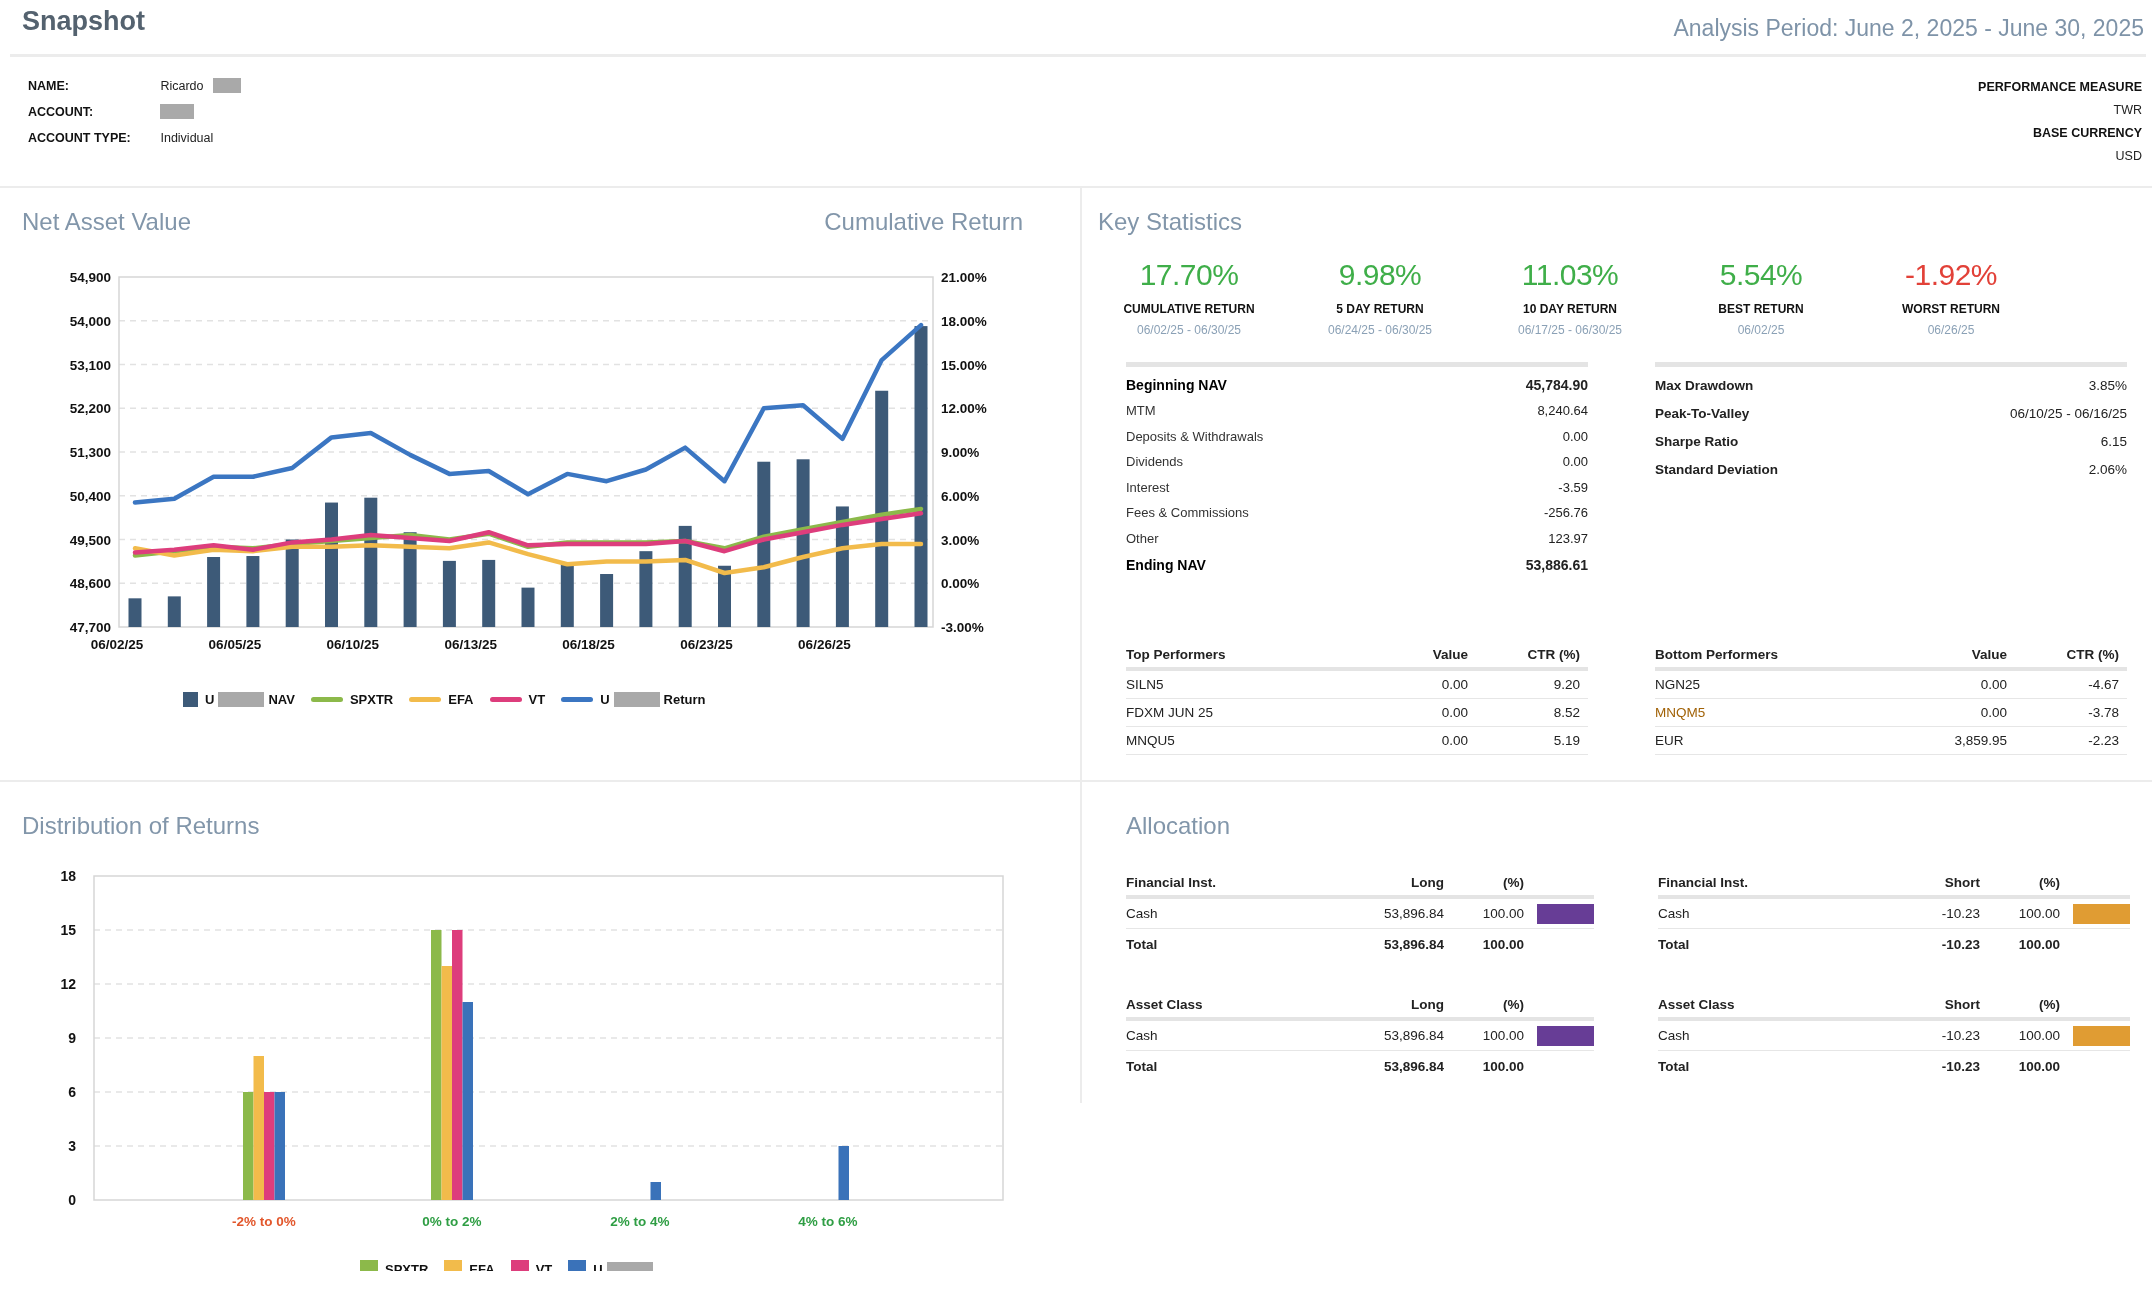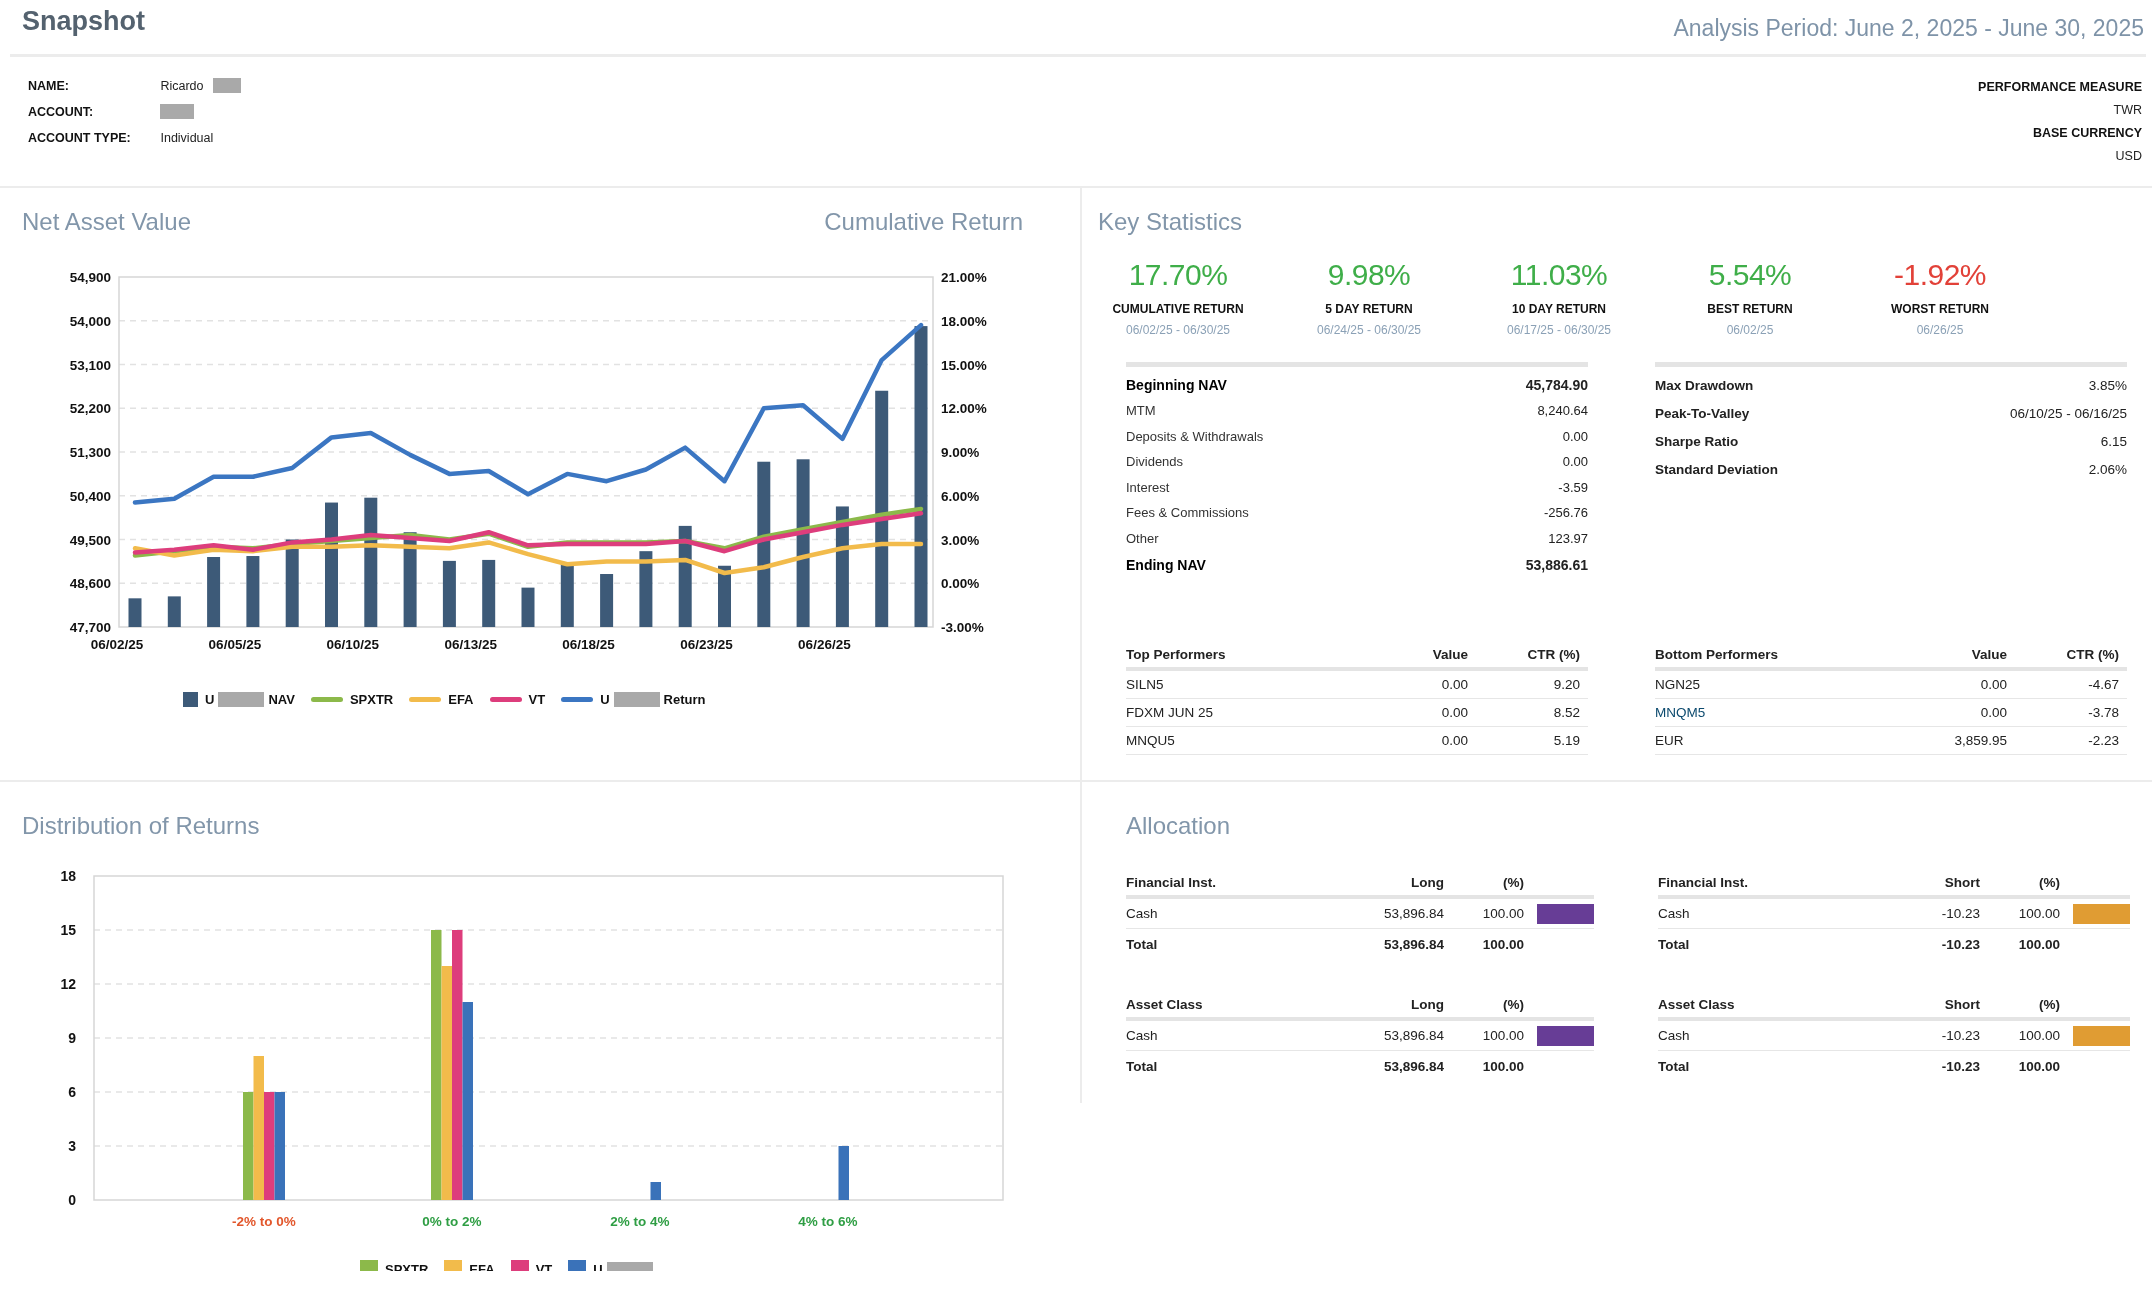--- a/index.html
+++ b/index.html
@@ -7,21 +7,21 @@
         font-family:"Liberation Sans", sans-serif;color:#222;}
   .abs{position:absolute;}
   .page-title{font-size:27px;font-weight:bold;color:#54626f;}
   .period{font-size:23px;color:#7e93a8;}
   .section-title{font-size:24px;color:#8296aa;}
   .divider{background:#ececec;}
   .lbl{font-weight:bold;font-size:12.5px;color:#111;}
   .val{font-size:12.5px;color:#222;}
   .redact{display:inline-block;background:#a9a9a9;vertical-align:middle;}
   .hdr-right{text-align:right;line-height:23px;font-size:12.5px;}
-  .stat-col{position:absolute;text-align:center;}
+  .stat-col{position:absolute;text-align:center;margin-left:11px;}
   .stat-num{font-size:30px;letter-spacing:-0.5px;}
   .stat-lbl{font-size:12px;font-weight:bold;color:#111;margin-top:10px;}
   .stat-dates{font-size:12px;color:#8ba1b6;margin-top:7px;}
   .kv-row{display:flex;align-items:center;}
   .kv-row .k{flex:1;}
   .kv-row .v{text-align:right;}
   .band{background:#e4e4e4;height:5px;}
   .tbl{font-size:13.5px;}
   .tbl .hdr{display:flex;font-weight:bold;align-items:flex-end;}
   .tbl .row{display:flex;align-items:center;border-bottom:1px solid #e6e6e6;}
@@ -268,21 +268,21 @@
         <span class="c-num" style="width: 115px;">Value</span>
         <span class="c-num" style="width: 112px; padding-right: 8px;">CTR (%)</span>
       </div>
       <div class="band" style="margin: 5px 0px 0px; height: 4px;"></div>
       <div class="row" style="height: 27px;">
         <span class="c-name" style="color: rgb(34, 34, 34);">NGN25</span>
         <span class="c-num" style="width: 115px;">0.00</span>
         <span class="c-num" style="width: 112px; padding-right: 8px;">-4.67</span>
       </div>
       <div class="row" style="height: 27px;">
-        <span class="c-name" style="color: #0c4a6e;">MNQM5</span>
+        <span class="c-name" style="color: #a16207;">MNQM5</span>
         <span class="c-num" style="width: 115px;">0.00</span>
         <span class="c-num" style="width: 112px; padding-right: 8px;">-3.78</span>
       </div>
       <div class="row" style="height: 27px;">
         <span class="c-name" style="color: rgb(34, 34, 34);">EUR</span>
         <span class="c-num" style="width: 115px;">3,859.95</span>
         <span class="c-num" style="width: 112px; padding-right: 8px;">-2.23</span>
       </div>
     </div>
 

